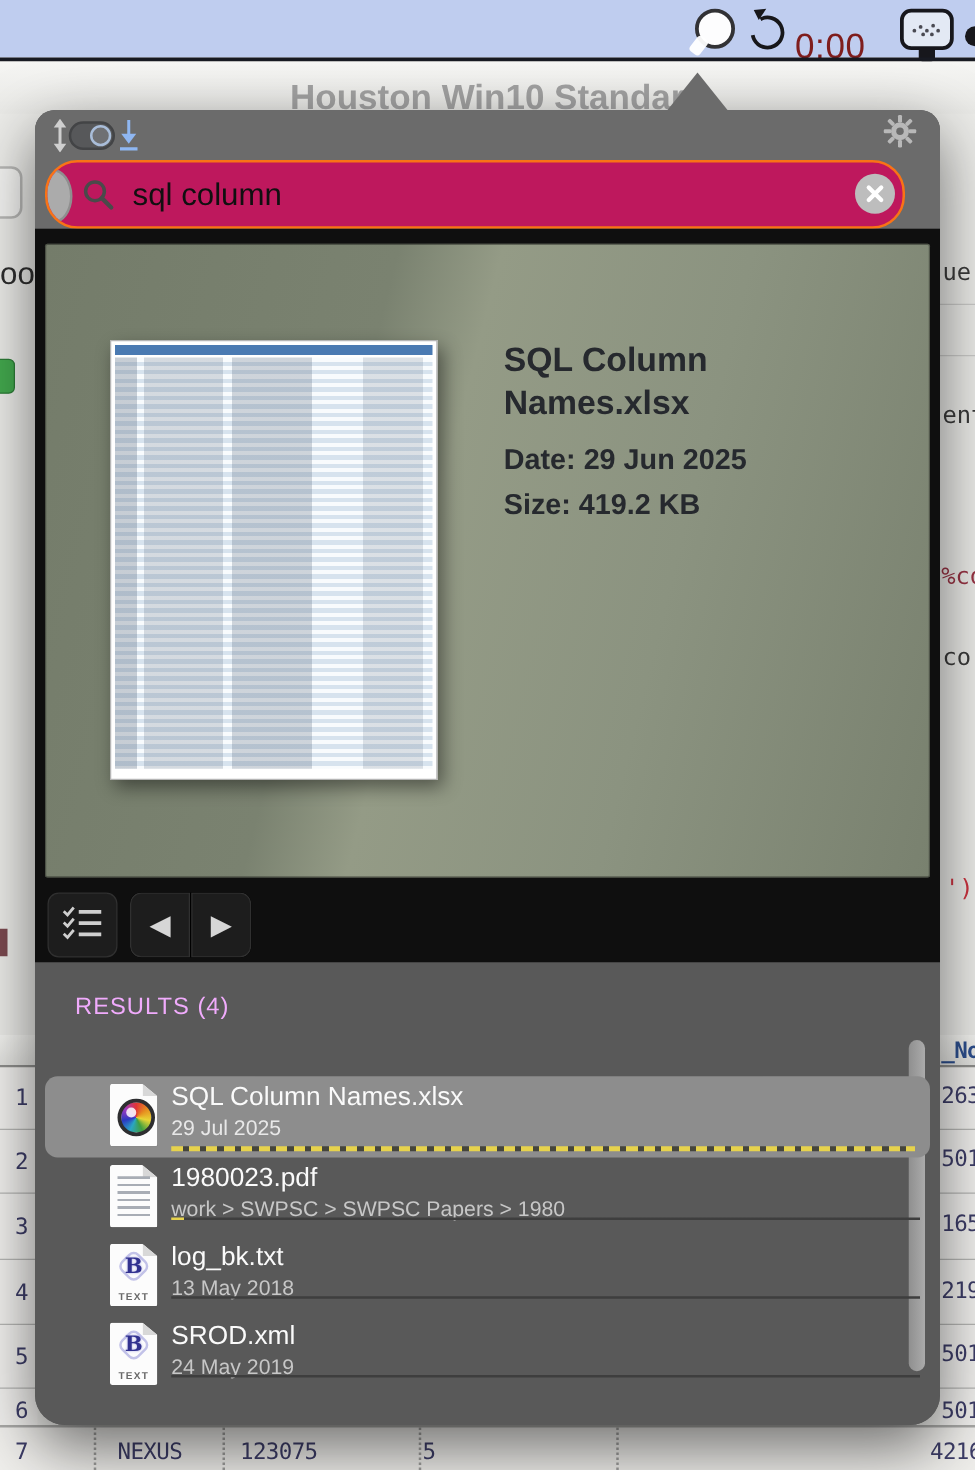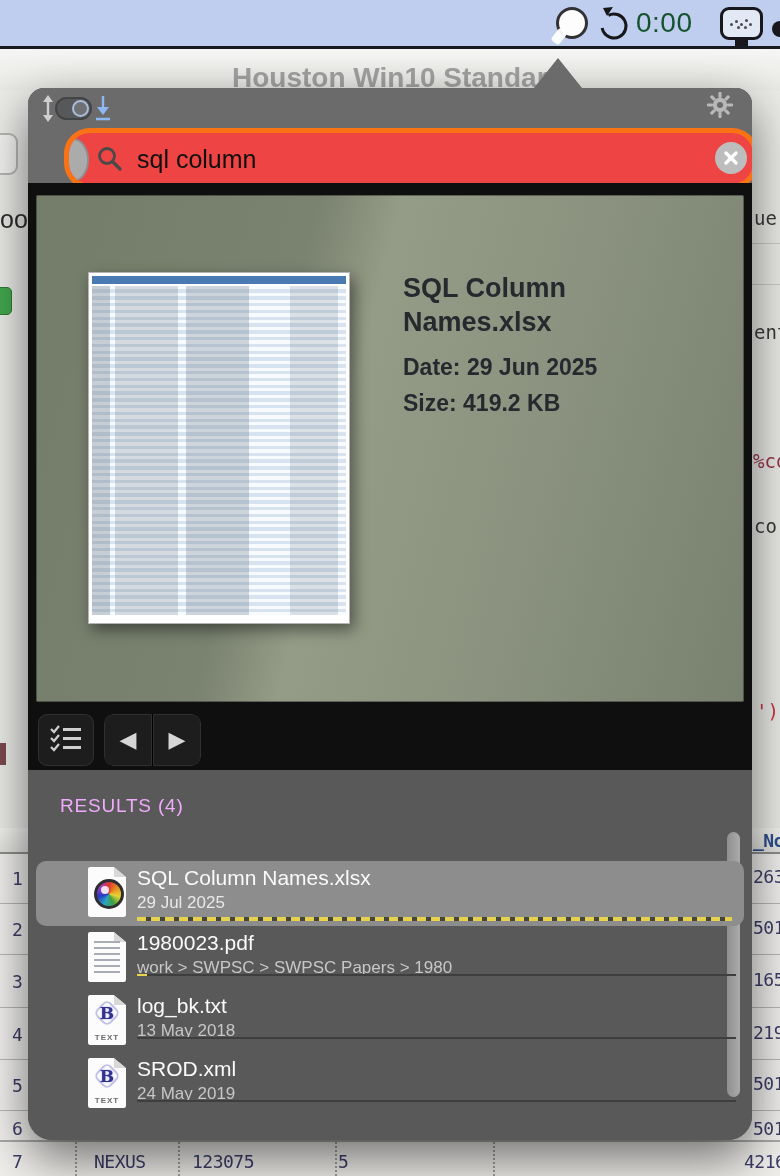--- a/index.html
+++ b/index.html
@@ -6,21 +6,21 @@
   .stage{position:relative;width:780px;height:1176px;overflow:hidden;
          font-family:"Liberation Sans",sans-serif;background:#ecece9;}
   .abs{position:absolute;}
 
   
   .menubar{left:0;top:0;width:780px;height:46px;background:#bfcdef;}
   .menubar-line{left:0;top:46px;width:780px;height:3px;background:#181a22;}
   .mb-search{left:552px;top:7px;width:36px;height:36px;}
   .mb-search .lens{position:absolute;left:4px;top:0;width:26px;height:26px;border-radius:50%;background:#fff;opacity:.97;}
   .mb-search .tail{position:absolute;left:2px;top:22px;width:10px;height:15px;background:#fff;border-radius:3px;transform:rotate(38deg);opacity:.95;}
-  .mb-timer-text{left:636px;top:7px;font-size:28px;color:#14532d;letter-spacing:.5px;}
+  .mb-timer-text{left:636px;top:21px;font-size:28px;color:#7f1d1d;letter-spacing:.5px;}
   .mb-device{left:720px;top:7px;width:42px;height:38px;}
   .mb-device .head{position:absolute;left:0;top:0;width:37px;height:27px;border:3px solid #17171c;border-radius:9px;background:#e3e9f4;}
   .mb-device .dot{position:absolute;width:3px;height:3px;border-radius:50%;background:#4a4a52;}
   .mb-device .stem{position:absolute;left:15px;top:31px;width:13px;height:11px;background:#17171c;border-radius:0 0 3px 3px;}
   .mb-partial{left:772px;top:21px;width:16px;height:16px;border-radius:50%;background:#17171c;}
 
   
   .bgwin{left:0;top:49px;width:780px;height:1127px;background:#ecece9;}
   .bg-titlestrip{left:0;top:0;width:780px;height:42px;background:linear-gradient(#f6f6f4,#e9e9e6);}
   .bg-title{left:192px;top:13px;font-size:28px;font-weight:bold;color:#a2a2a2;white-space:nowrap;margin-left:40px;}
@@ -41,21 +41,21 @@
          border-right:24px solid transparent;border-bottom:30px solid #6b6b6b;z-index:11;}
   .popup{left:28px;top:88px;width:724px;height:1052px;border-radius:16px 16px 24px 24px;
          overflow:hidden;background:#595959;box-shadow:0 18px 50px rgba(0,0,0,.55);z-index:10;}
   .p-header{left:0;top:0;width:724px;height:95px;background:#6b6b6b;}
   .p-dark{left:0;top:95px;width:724px;height:587px;background:#0f0f0f;}
   .p-results{left:0;top:682px;width:724px;height:370px;background:#595959;}
 
   
   .toggle{left:27px;top:9px;width:37px;height:23px;border-radius:12px;background:#57585a;border:2px solid #434446;box-sizing:border-box;}
   .knob{position:absolute;left:15px;top:1px;width:17px;height:17px;border-radius:50%;background:#6f7073;border:2px solid #a9bdd9;box-sizing:border-box;}
-  .pill{left:36px;top:40px;width:684px;height:51px;border-radius:26px;background:#ef4444;border:5px solid #f97316;overflow:hidden;}
+  .pill{left:8px;top:40px;width:684px;height:51px;border-radius:26px;background:#be185d;border:2px solid #f97316;overflow:hidden;}
   .token{position:absolute;left:-12px;top:5px;width:28px;height:40px;border-radius:50%;background:#ababab;border:2px solid #8f8f8f;}
   .searchtxt{position:absolute;left:66px;top:8px;width:560px;height:34px;border:none;outline:none;background:transparent;
              font-family:"Liberation Sans",sans-serif;font-size:25px;color:#101010;}
   .clearbtn{position:absolute;left:646px;top:9px;width:32px;height:32px;border-radius:50%;background:#bdbdbd;}
 
   
   .viewport{left:8px;top:12px;width:708px;height:507px;border-radius:2px;
             background:linear-gradient(104deg,#747c6a 0%,#7a8270 34%,#949b86 44%,#8b9380 68%,#79816f 100%);
             box-shadow:inset 0 0 0 1px rgba(0,0,0,.35);}
   .thumb{left:52px;top:77px;width:260px;height:350px;background:#fff;border:1px solid #b5b5b5;

